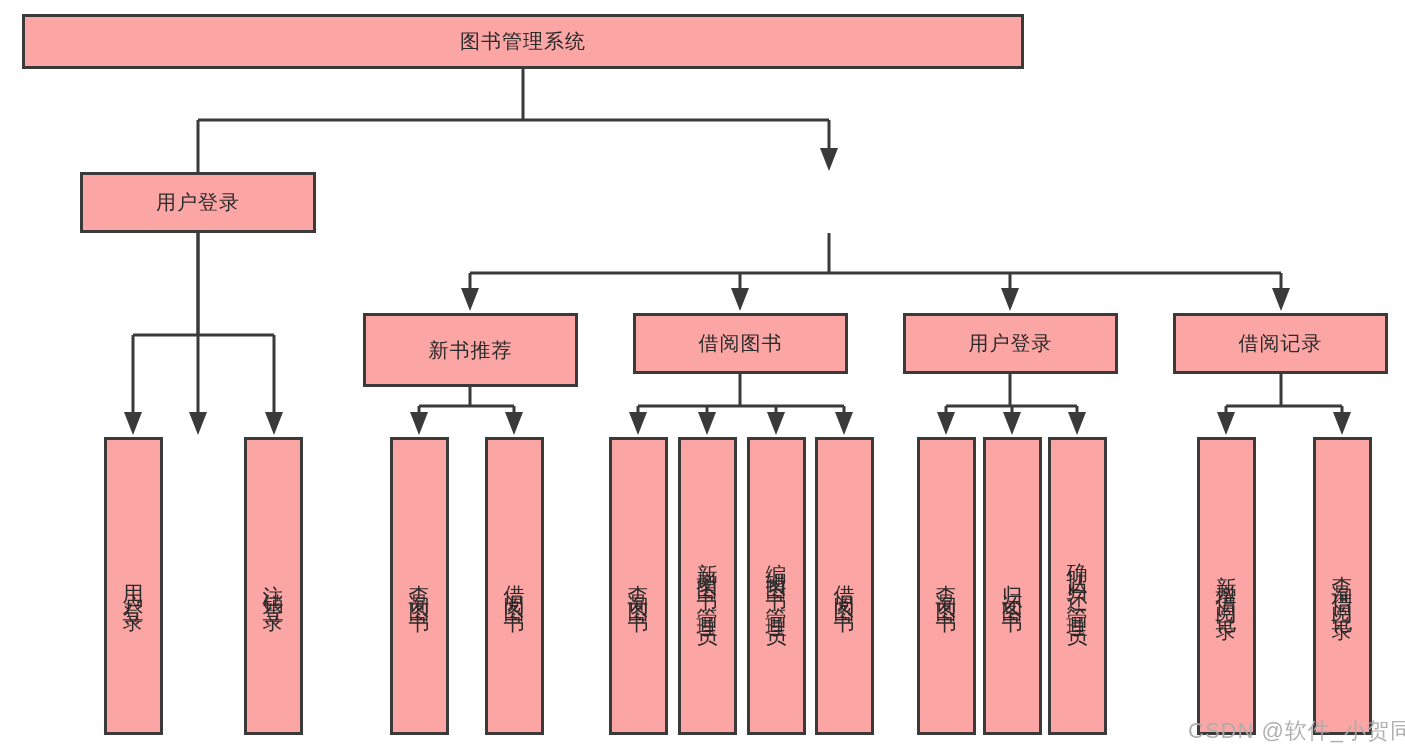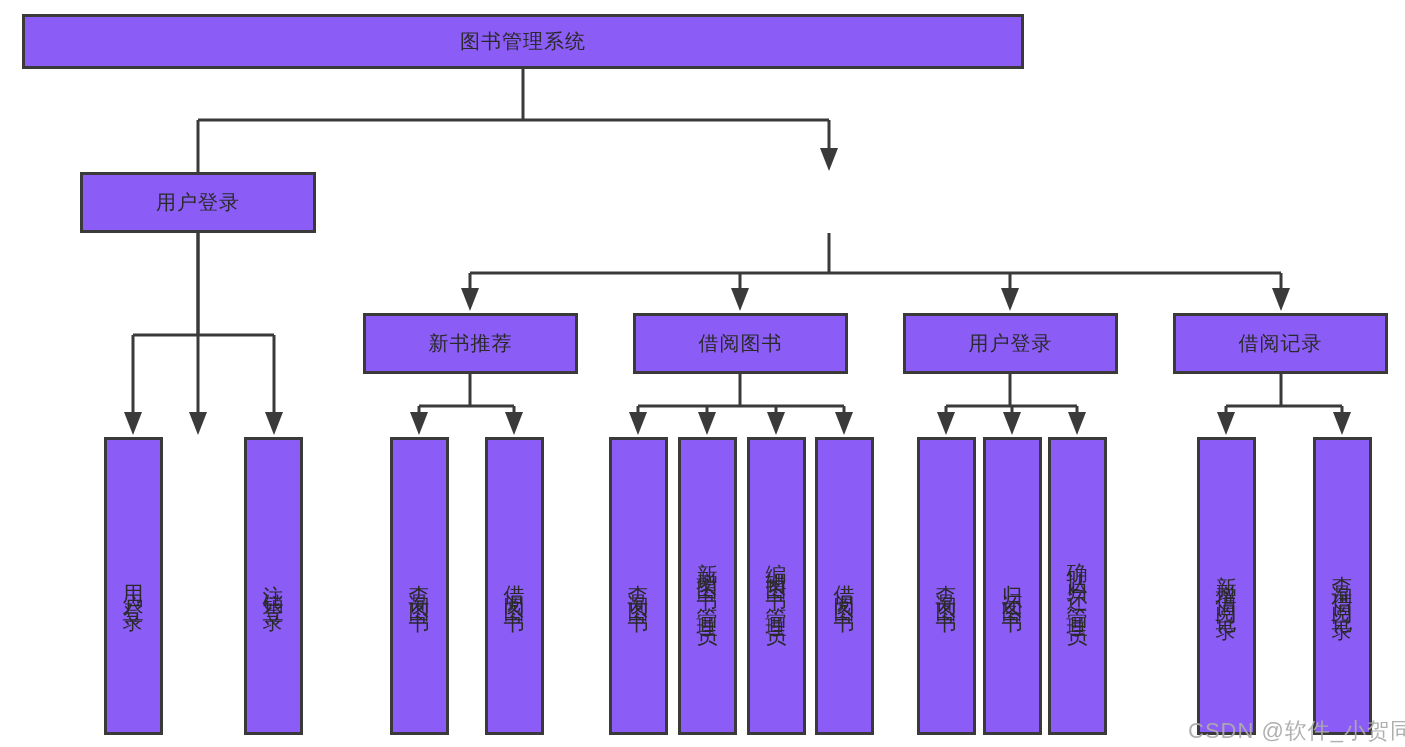--- a/index.html
+++ b/index.html
@@ -19,21 +19,21 @@
     position: absolute;
     left: 0; top: 0;
     width: 1405px;
     height: 747px;
     z-index: 0;
   }
   .node {
     position: absolute;
     box-sizing: border-box;
     border: 3px solid #3a3a3a;
-    background: #8b5cf6;
+    background: #fca5a5;
     display: flex;
     align-items: center;
     justify-content: center;
     z-index: 1;
     color: #2a2a2a;
   }
   .h-label {
     font-size: 20px;
     letter-spacing: 1px;
     white-space: nowrap;
@@ -116,21 +116,21 @@
   </svg>
 
   <div class="node" style="left:22px; top:14px; width:1002px; height:55px;">
     <span class="h-label">图书管理系统</span>
   </div>
 
   <div class="node" style="left:80px; top:172px; width:236px; height:61px;">
     <span class="h-label">用户登录</span>
   </div>
 
-  <div class="node" style="left:363px; top:313px; width:215px; height:61px;">
+  <div class="node" style="left:363px; top:313px; width:215px; height:74px;">
     <span class="h-label">新书推荐</span>
   </div>
   <div class="node" style="left:633px; top:313px; width:215px; height:61px;">
     <span class="h-label">借阅图书</span>
   </div>
   <div class="node" style="left:903px; top:313px; width:215px; height:61px;">
     <span class="h-label">用户登录</span>
   </div>
   <div class="node" style="left:1173px; top:313px; width:215px; height:61px;">
     <span class="h-label">借阅记录</span>

